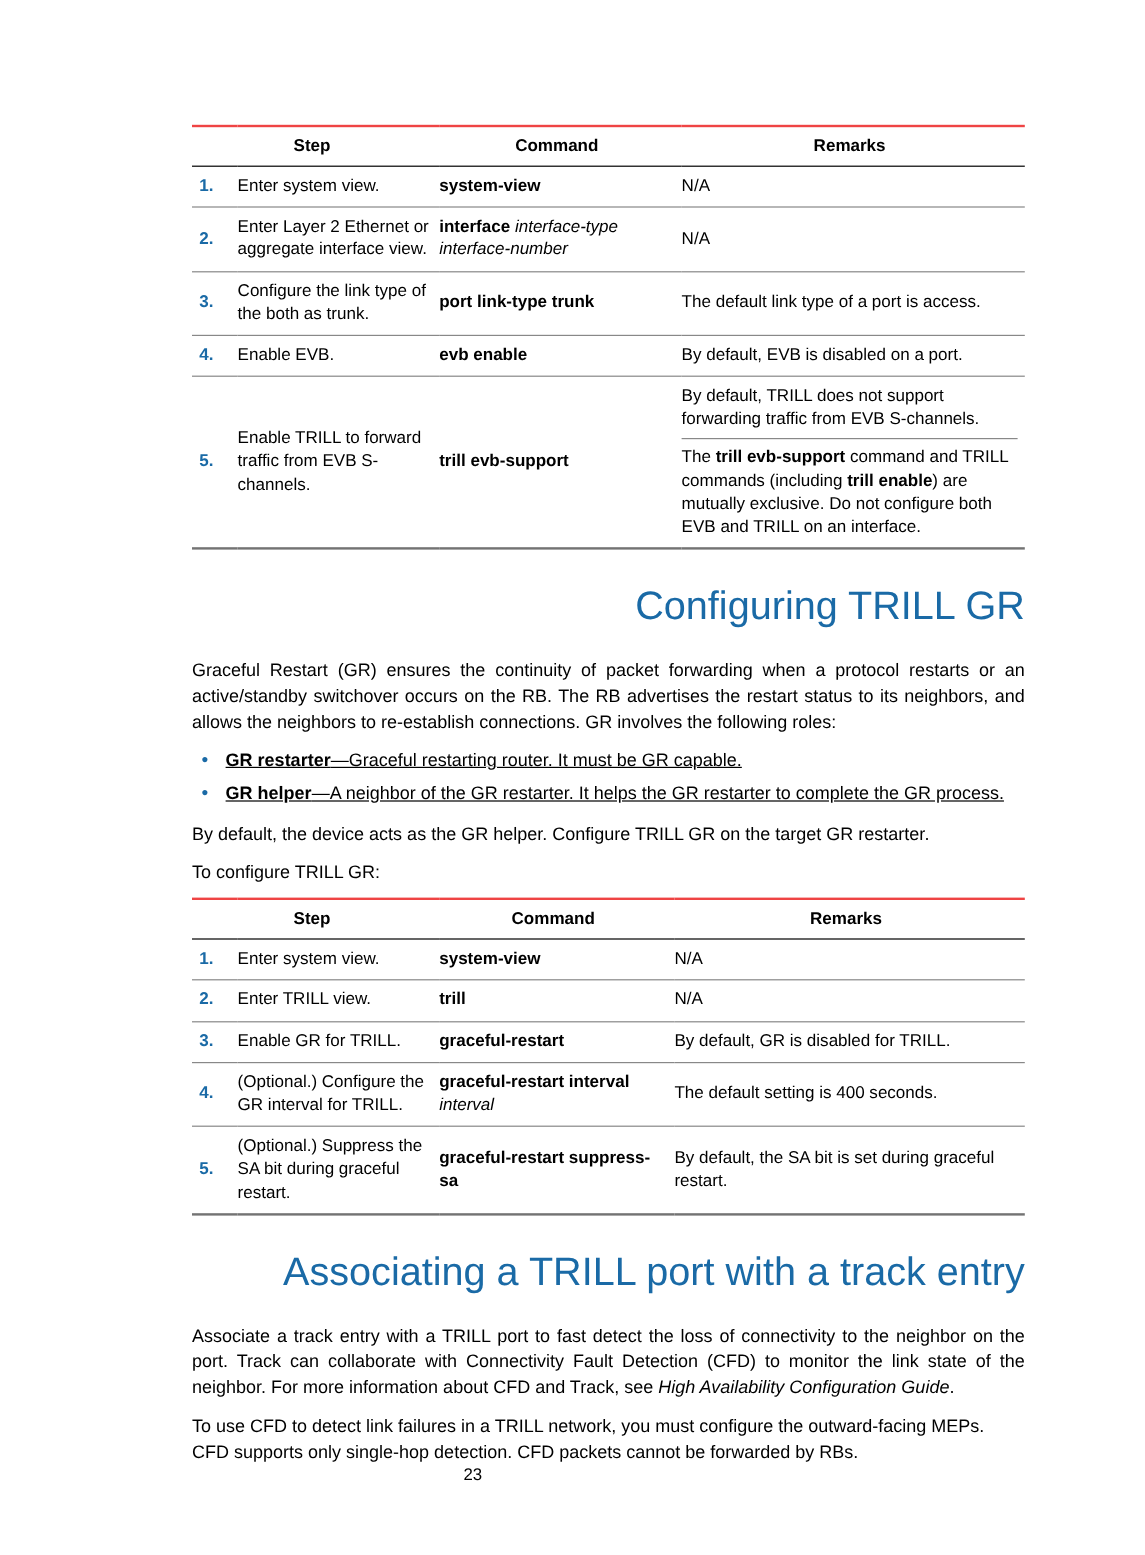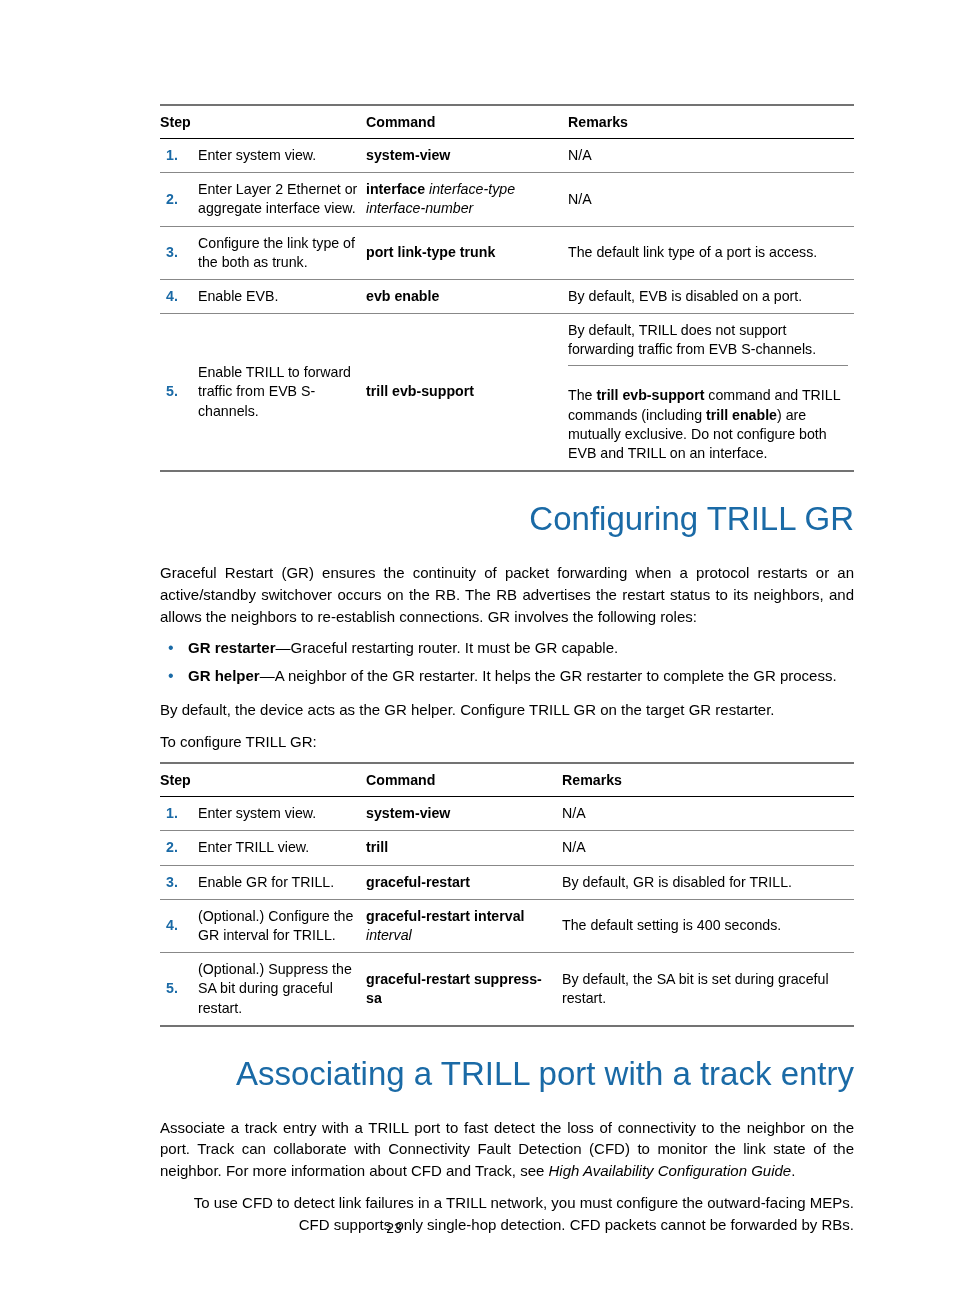--- a/index.html
+++ b/index.html
@@ -18,43 +18,43 @@
   .content-col {
     margin-left: 60px;
   }
   table.proc {
     border-collapse: collapse;
     width: 100%;
     margin: 4px 0 28px 0;
     font-size: 14.2px;
   }
   table.proc thead th {
-    text-align: left;
+    text-align: center;
     font-weight: bold;
-    border-top: 2px solid #737373;
+    border-top: 2px solid #ef4444;
     border-bottom: 1.3px solid #000;
     padding: 8px 6px 8px 0;
   }
   table.proc tbody td {
     border-bottom: 1px solid #888;
     padding: 7px 6px 7px 0;
     vertical-align: middle;
     line-height: 1.35;
   }
   table.proc tbody tr:last-child td {
     border-bottom: 2px solid #737373;
   }
   table.proc td.num {
     color: #1a6aa6;
     font-weight: bold;
     width: 26px;
     vertical-align: middle;
     padding-left: 6px;
   }
-  .sub { border-top: 1px solid #888; margin-top:6px; padding-top:20px; }
+  .sub { border-top: 1px solid #888; margin-top:6px; padding-top:6px; }
   h1 {
     font-family: Arial, Helvetica, sans-serif;
     font-weight: normal;
     color: #1a6aa6;
     font-size: 33px;
     margin: 10px 0 24px 0;
     text-align: right;
   }
   p.body {
     font-size: 15px;
@@ -66,20 +66,21 @@
     list-style: none;
     padding: 0;
     margin: 4px 0 12px 0;
   }
   ul.bul li {
     font-size: 15px;
     line-height: 1.45;
     padding-left: 28px;
     position: relative;
     margin-bottom: 6px;
+    text-decoration: underline;
   }
   ul.bul li::before {
     content: "•";
     position: absolute;
     left: 8px;
     color: #1a6aa6;
     font-size: 16px;
     top: -1px;
   }
   .bold { font-weight: bold; }
@@ -210,18 +211,18 @@
           <td>By default, the SA bit is set during graceful restart.</td>
         </tr>
       </tbody>
     </table>
   </div>
 
   <h1>Associating a TRILL port with a track entry</h1>
 
   <div class="content-col">
     <p class="body"><span>Associate a track entry with a TRILL port to fast detect the loss of connectivity to the neighbor on the port. Track can collaborate with Connectivity Fault Detection (CFD) to monitor the link state of the neighbor. For more information about CFD and Track, see </span><span class="ital">High Availability Configuration Guide</span><span>.</span></p>
-    <p class="body" style="text-align:right">To use CFD to detect link failures in a TRILL network, you must configure the outward-facing MEPs. CFD supports only single-hop detection. CFD packets cannot be forwarded by RBs.</p>
+    <p class="body" style="text-align:left">To use CFD to detect link failures in a TRILL network, you must configure the outward-facing MEPs. CFD supports only single-hop detection. CFD packets cannot be forwarded by RBs.</p>
   </div>
 
 </div>
 
 <div class="pagenum">23</div>
 
 </body></html>

